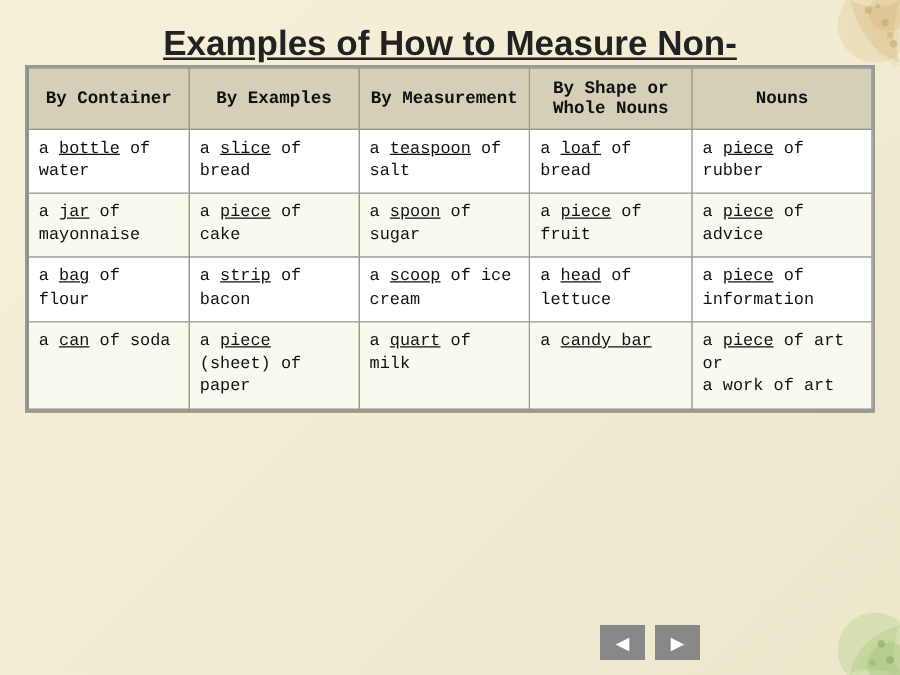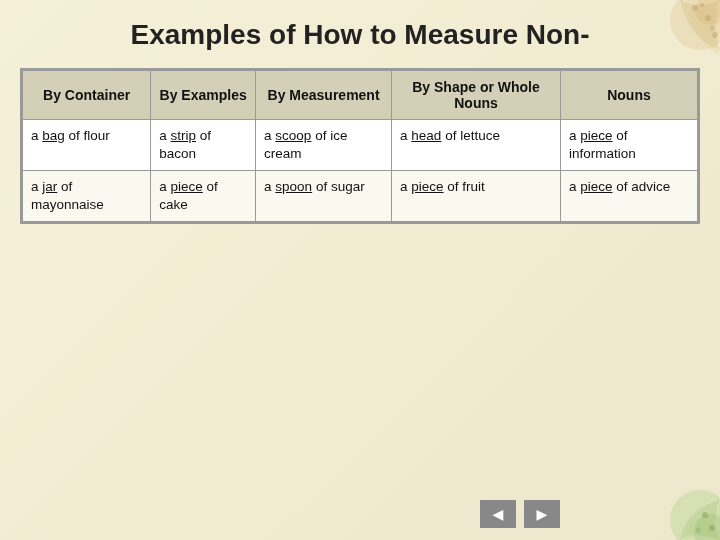--- a/index.html
+++ b/index.html
@@ -25,29 +25,30 @@
       flex-direction: column;
       align-items: center;
       padding: 18px 20px 10px 20px;
     }
 
     .slide-title {
       font-size: 28px;
       font-weight: bold;
       color: #222;
       text-align: center;
-      margin-bottom: 16px;
       line-height: 1.2;
+      text-decoration: underline;
     }
 
     .table-wrapper {
       width: 100%;
       max-width: 680px;
       border: 2px solid #999;
       background: #4d7c0f;
+      font-family: Liberation Mono, monospace;
     }
 
     table {
       width: 100%;
       border-collapse: collapse;
       font-size: 13.5px;
     }
 
     thead tr th {
       background: #d4d0b8;
@@ -152,33 +153,47 @@
         <tr>
           <th>By Container</th>
           <th>By Examples</th>
           <th>By Measurement</th>
           <th>By Shape or Whole Nouns</th>
           <th>Nouns</th>
         </tr>
       </thead>
       <tbody id="table-body">
 
+      <tr>
+            <td><span>a </span><u>bottle</u> of water</td>
+            <td><span>a </span><u>slice</u> of bread</td>
+            <td><span>a </span><u>teaspoon</u> of salt</td>
+            <td><span>a </span><u>loaf</u> of bread</td>
+            <td><span>a </span><u>piece</u> of rubber</td>
+          </tr>
+          <tr>
+            <td><span>a </span><u>jar</u> of mayonnaise</td>
+            <td><span>a </span><u>piece</u> of cake</td>
+            <td><span>a </span><u>spoon</u> of sugar</td>
+            <td><span>a </span><u>piece</u> of fruit</td>
+            <td><span>a </span><u>piece</u> of advice</td>
+          </tr>
           <tr>
             <td><span>a </span><u>bag</u> of flour</td>
             <td><span>a </span><u>strip</u> of bacon</td>
             <td><span>a </span><u>scoop</u> of ice cream</td>
             <td><span>a </span><u>head</u> of lettuce</td>
             <td><span>a </span><u>piece</u> of information</td>
           </tr>
           <tr>
-            <td><span>a </span><u>jar</u> of mayonnaise</td>
-            <td><span>a </span><u>piece</u> of cake</td>
-            <td><span>a </span><u>spoon</u> of sugar</td>
-            <td><span>a </span><u>piece</u> of fruit</td>
-            <td><span>a </span><u>piece</u> of advice</td>
+            <td><span>a </span><u>can</u> of soda</td>
+            <td><span>a </span><u>piece</u> (sheet) of paper</td>
+            <td><span>a </span><u>quart</u> of milk</td>
+            <td><span>a </span><u>candy bar</u></td>
+            <td><span>a </span><u>piece</u> of art<br>or<br>a work of art</td>
           </tr>
         </tbody>
     </table>
   </div>
 
 </div>
 
 <div class="nav-buttons">
   <button class="nav-btn">◀</button>
   <button class="nav-btn">▶</button>

